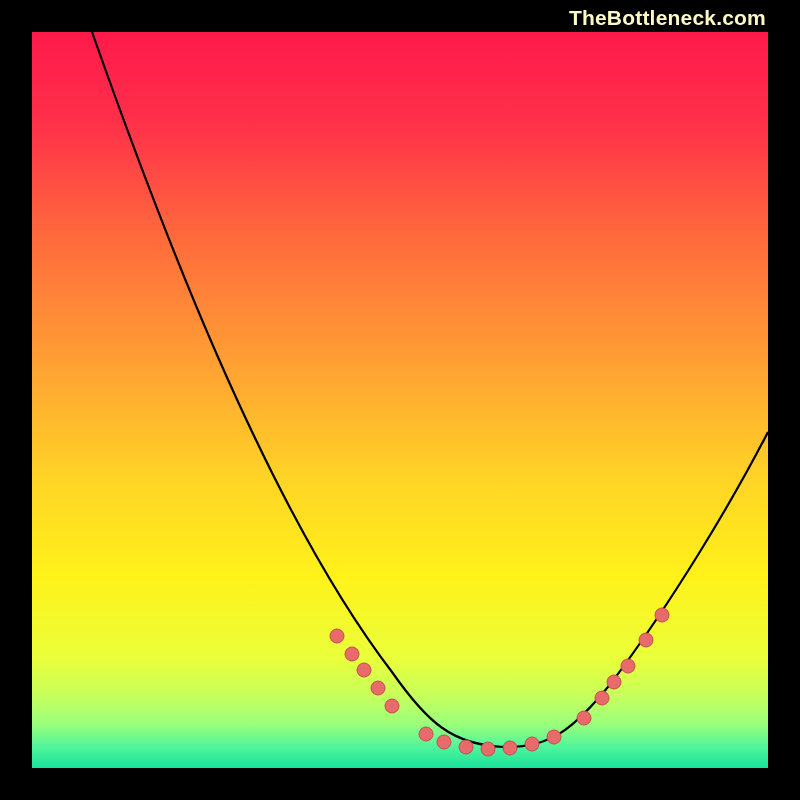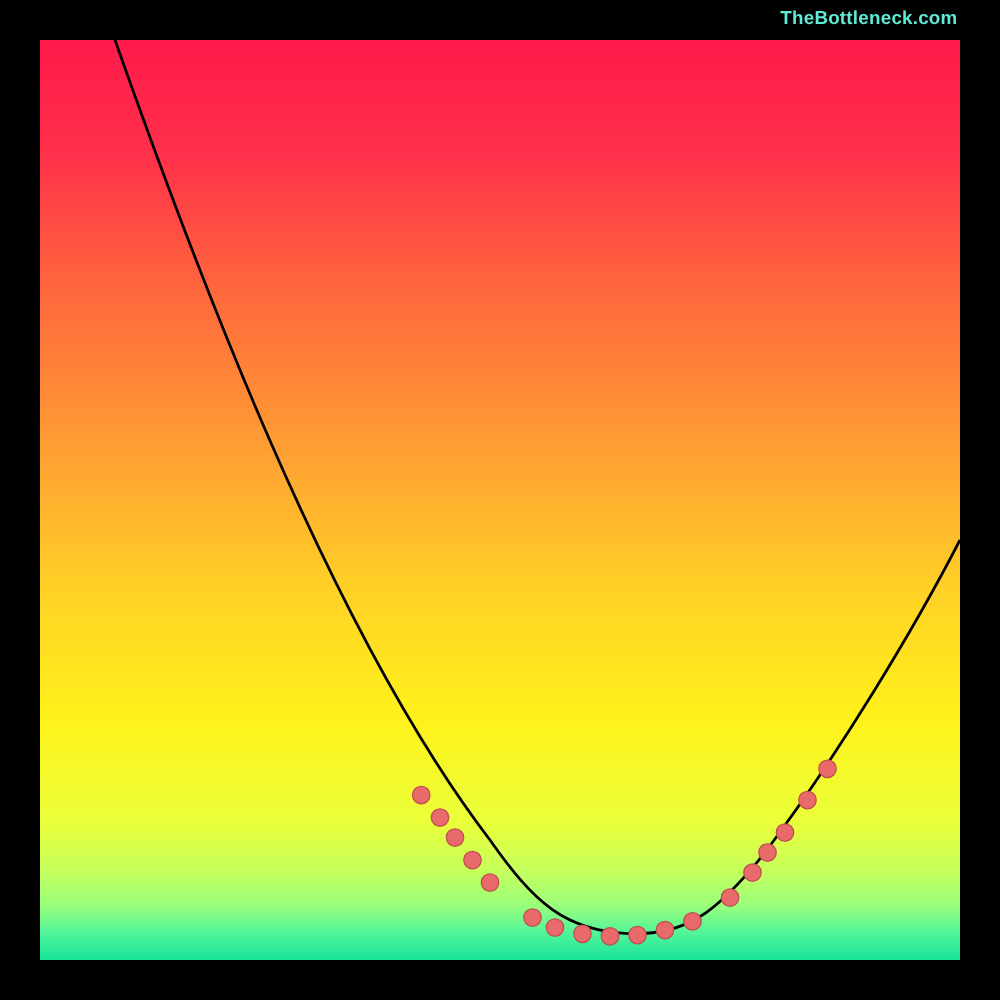--- a/index.html
+++ b/index.html
@@ -30,23 +30,23 @@
     left: 0;
     top: 0;
     width: 100%;
     height: 100%;
     pointer-events: none;
   }
   .watermark {
     position: absolute;
     top: 6px;
     right: 34px;
-    font-size: 15px;
+    font-size: 21px;
     font-weight: 600;
-    color: #5eead4;
+    color: #fef9c3;
     letter-spacing: 0.2px;
     margin-left: 28px;
   }
 </style>
 </head>
 <body>
 
 <div class="watermark">TheBottleneck.com</div>
 
 <div class="frame">

